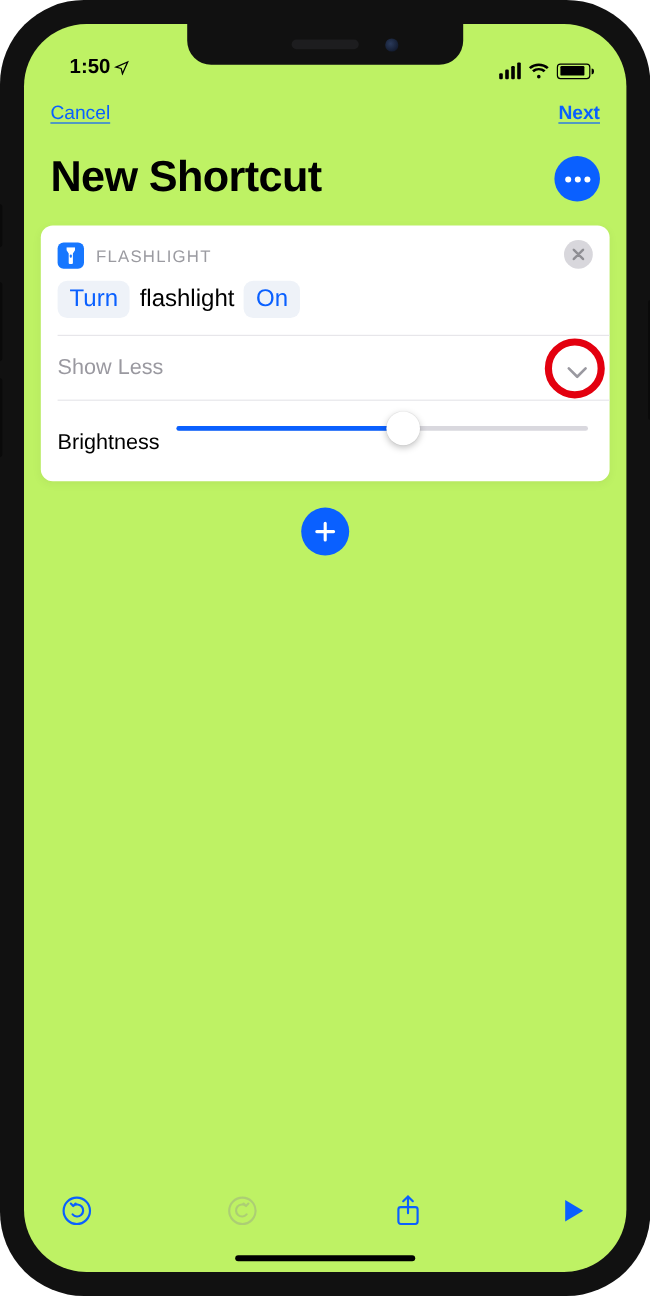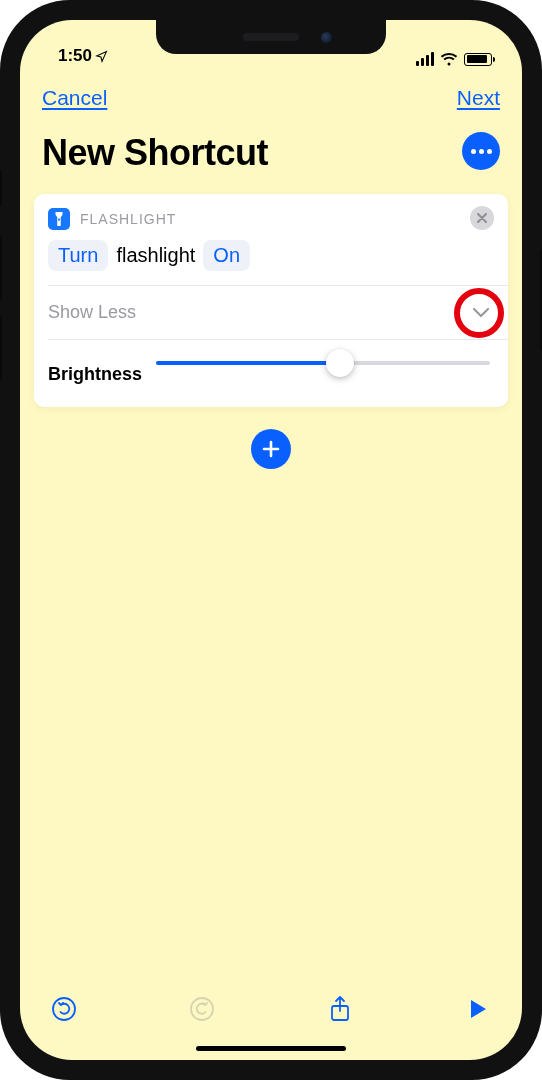--- a/index.html
+++ b/index.html
@@ -3,21 +3,21 @@
 <meta charset="utf-8">
 <style>
   * { box-sizing: border-box; margin: 0; padding: 0; }
   html, body { width: 542px; height: 1080px; background: #fff; font-family: -apple-system, BlinkMacSystemFont, "Helvetica Neue", Arial, sans-serif; }
   .frame {
     width: 542px; height: 1080px; background: #111;
     border-radius: 70px; position: relative; overflow: hidden;
     padding: 20px;
   }
   .screen {
-    width: 100%; height: 100%; background: #fef9c3;
+    width: 100%; height: 100%; background: #bef264;
     border-radius: 52px; position: relative; overflow: hidden;
   }
   .notch {
     position: absolute; top: 0; left: 50%; transform: translateX(-50%);
     width: 230px; height: 34px; background: #111;
     border-bottom-left-radius: 20px; border-bottom-right-radius: 20px; z-index: 50;
   }
   .notch::after {
     content:""; position:absolute; right:54px; top:12px; width:11px; height:11px; border-radius:50%;
     background: radial-gradient(circle at 40% 40%, #2a3a5a, #0a1020);
@@ -36,24 +36,24 @@
   .signal i:nth-child(1){height:5px}
   .signal i:nth-child(2){height:8px}
   .signal i:nth-child(3){height:11px}
   .signal i:nth-child(4){height:14px}
   .wifi svg { width:18px; height:14px; display:block; }
   .batt { width:28px; height:13px; border:1.5px solid #000; border-radius:3px; position:relative; }
   .batt::after { content:""; position:absolute; right:-4px; top:3px; width:2.5px; height:5px; background:#000; border-radius:0 2px 2px 0; }
   .batt i { position:absolute; left:1.5px; top:1.5px; bottom:1.5px; width:80%; background:#000; border-radius:1px; }
 
   .navbar { display:flex; justify-content:space-between; padding: 18px 22px 0; }
-  .navlink { color:#0a60ff; font-size:21px; text-decoration: underline; text-underline-offset:3px; }
-  .navlink.bold { font-weight:400; }
-
-  .titlebar { display:flex; justify-content:space-between; align-items:flex-start; padding: 22px 22px 8px; }
+  .navlink { color:#0a60ff; font-size:16px; text-decoration: underline; text-underline-offset:3px; }
+  .navlink.bold { font-weight:700; }
+
+  .titlebar { display:flex; justify-content:space-between; align-items:flex-end; padding: 22px 22px 8px; }
   .title { font-size: 36px; font-weight: 800; letter-spacing:-0.5px; }
   .dots-btn { width:38px; height:38px; border-radius:50%; background:#0a60ff; display:flex; align-items:center; justify-content:center; gap:3px; }
   .dots-btn i { width:5px; height:5px; border-radius:50%; background:#fff; }
 
   .card {
     margin: 12px 14px 0; background:#fff; border-radius:10px;
     box-shadow: 0 2px 8px rgba(0,0,0,0.05);
   }
   .card-header { display:flex; align-items:center; padding:14px 14px 10px; gap:10px; position:relative; }
   .app-icon { width:22px; height:22px; border-radius:5px; background:#1777ff; display:flex; align-items:center; justify-content:center; }
@@ -61,28 +61,28 @@
   .app-label { font-size:14px; letter-spacing:1px; color:#9b9ba1; font-weight:500; }
   .close-btn { position:absolute; right:14px; top:12px; width:24px; height:24px; border-radius:50%; background:#d8d7dc; display:flex; align-items:center; justify-content:center; }
   .close-btn svg { width:10px; height:10px; }
 
   .action-row { padding: 0 14px 14px; display:flex; gap:6px; font-size:20px; align-items:flex-end; }
   .pill { background:#eef2f8; border-radius:8px; padding:4px 10px; color:#0a60ff; font-weight:500; }
   .plain { color:#000; padding:4px 2px; }
 
   .divider { height:1px; background:#e7e6ea; margin-left:14px; }
 
-  .showless-row { display:flex; align-items:center; justify-content:space-between; padding:16px 18px 16px 14px; position:relative; }
+  .showless-row { display:flex; align-items:flex-end; justify-content:space-between; padding:16px 18px 16px 14px; position:relative; }
   .showless-label { color:#9a99a0; font-size:18px; }
   .chev { color:#9a99a0; }
   .chev svg { width:18px; height:12px; display:block; }
   .redcircle { position:absolute; right:4px; top:50%; transform:translateY(-50%); width:50px; height:50px; border:6px solid #e3000f; border-radius:50%; pointer-events:none; }
 
   .bright-row { display:flex; align-items:center; padding:0 18px 22px 14px; gap:14px; }
-  .bright-label { font-size:18px; font-weight:700;margin-top:24px; }
+  .bright-label { font-size:18px; font-weight:400;margin-top:24px; }
   .slider { flex:1; position:relative; height:24px; display:flex; align-items:center; }
   .track-bg { position:absolute; left:0; right:0; height:4px; background:#d9d8de; border-radius:2px; }
   .track-fill { position:absolute; left:0; height:4px; background:#0a60ff; border-radius:2px; }
   .thumb { position:absolute; width:28px; height:28px; border-radius:50%; background:#fff; box-shadow:0 2px 6px rgba(0,0,0,0.25), 0 0 0 0.5px rgba(0,0,0,0.05); transform:translateX(-50%); }
 
   .add-btn { width:40px; height:40px; border-radius:50%; background:#0a60ff; display:flex; align-items:center; justify-content:center; margin: 22px auto 0; }
   .add-btn svg { width:18px; height:18px; }
 
   .searchbar {
     position:absolute; left:14px; right:14px; bottom:80px;

